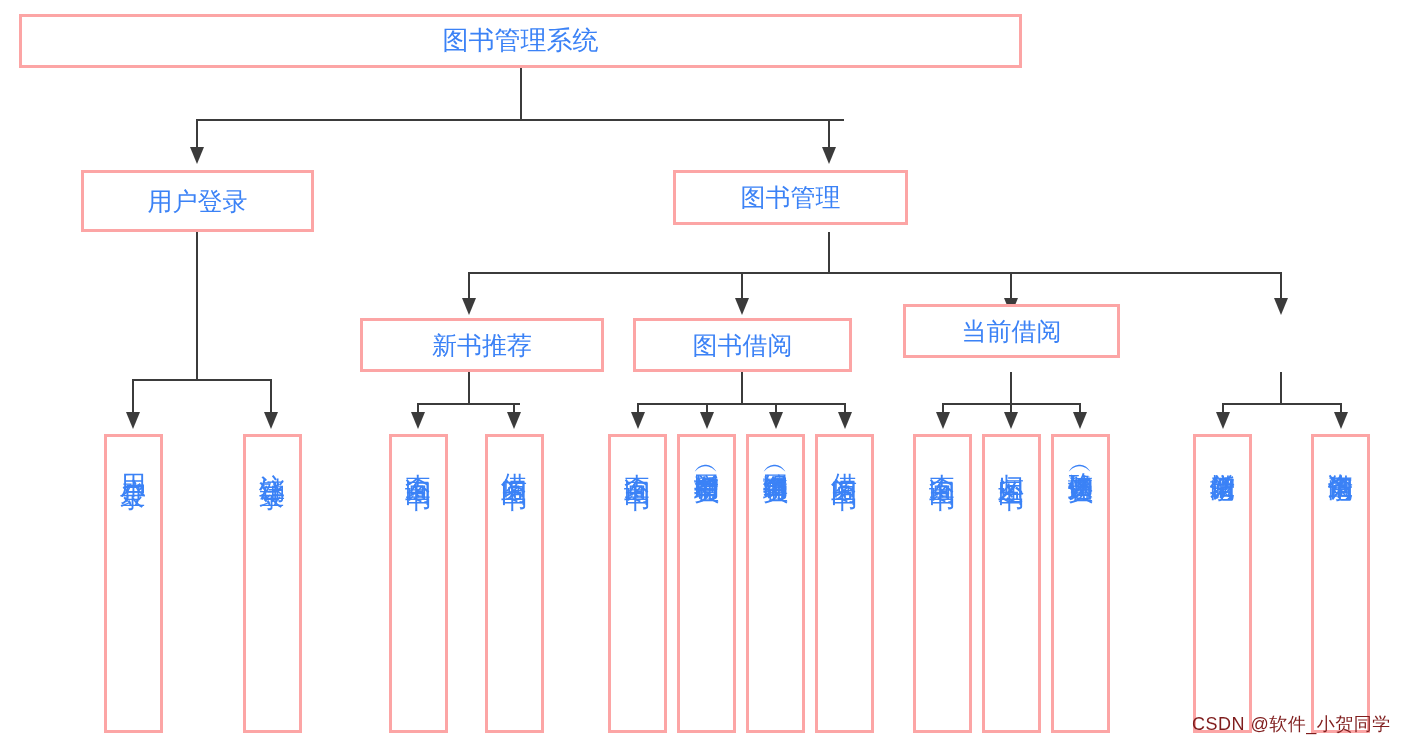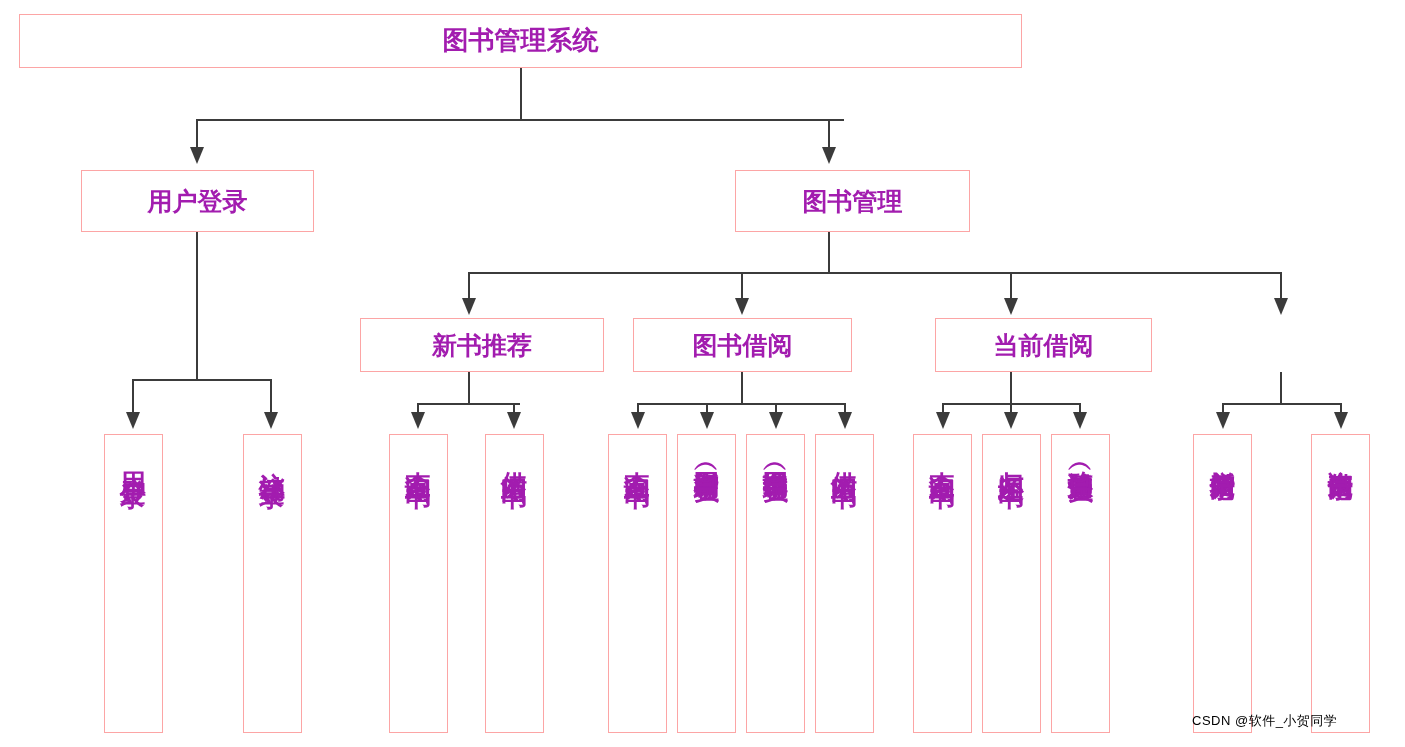--- a/index.html
+++ b/index.html
@@ -14,26 +14,25 @@
     position: relative;
     width: 1405px;
     height: 747px;
     background: #ffffff;
     overflow: hidden;
   }
   .node {
     position: absolute;
     box-sizing: border-box;
     background: #ffffff;
-    border: 1px solid #fca5a5;
+    border: 3px solid #fca5a5;
     display: flex;
     align-items: center;
     justify-content: center;
-    color: #a21caf;
-    font-weight: bold;
+    color: #3b82f6;
   }
   .node .label {
     display: block;
     text-align: center;
     line-height: 1.15;
     white-space: nowrap;
   }
   
   .node.horiz .label {
     writing-mode: horizontal-tb;
@@ -68,22 +67,22 @@
   .arrow {
     position: absolute;
     width: 0;
     height: 0;
     border-left: 7px solid transparent;
     border-right: 7px solid transparent;
     border-top: 17px solid #3b3b3b;
   }
   .watermark {
     position: absolute;
-    color: #000000;
-    font-size: 13px;
+    color: #7f1d1d;
+    font-size: 18px;
     white-space: nowrap;
     letter-spacing: 0.5px;
   }
 </style>
 </head>
 <body>
 
 <div id="canvas">
 
   <div class="node horiz root" style="left:19px; top:14px; width:1003px; height:54px;">
@@ -96,21 +95,21 @@
 
   <div class="vline" style="left:196px; top:119px; height:30px;"></div>
   <div class="arrow" style="left:190px; top:147px;"></div>
   <div class="vline" style="left:828px; top:119px; height:30px;"></div>
   <div class="arrow" style="left:822px; top:147px;"></div>
 
   <div class="node horiz" style="left:81px; top:170px; width:233px; height:62px;">
     <span class="label">用户登录</span>
   </div>
 
-  <div class="node horiz" style="left:735px; top:170px; width:235px; height:62px;">
+  <div class="node horiz" style="left:673px; top:170px; width:235px; height:55px;">
     <span class="label">图书管理</span>
   </div>
 
   <div class="vline" style="left:196px; top:232px; height:148px;"></div>
   <div class="hline" style="left:132px; top:379px; width:139px;"></div>
   <div class="vline" style="left:132px; top:379px; height:35px;"></div>
   <div class="arrow" style="left:126px; top:412px;"></div>
   <div class="vline" style="left:270px; top:379px; height:35px;"></div>
   <div class="arrow" style="left:264px; top:412px;"></div>
 
@@ -124,21 +123,21 @@
   <div class="arrow" style="left:1004px; top:298px;"></div>
   <div class="vline" style="left:1280px; top:272px; height:28px;"></div>
   <div class="arrow" style="left:1274px; top:298px;"></div>
 
   <div class="node horiz" style="left:360px; top:318px; width:244px; height:54px;">
     <span class="label">新书推荐</span>
   </div>
   <div class="node horiz" style="left:633px; top:318px; width:219px; height:54px;">
     <span class="label">图书借阅</span>
   </div>
-  <div class="node horiz" style="left:903px; top:318px; width:217px; height:54px;margin-left:32px;">
+  <div class="node horiz" style="left:903px; top:304px; width:217px; height:54px;">
     <span class="label">当前借阅</span>
   </div>
 
   <div class="vline" style="left:468px; top:372px; height:32px;"></div>
   <div class="hline" style="left:417px; top:403px; width:103px;"></div>
   <div class="vline" style="left:417px; top:403px; height:11px;"></div>
   <div class="arrow" style="left:411px; top:412px;"></div>
   <div class="vline" style="left:513px; top:403px; height:11px;"></div>
   <div class="arrow" style="left:507px; top:412px;"></div>
 

